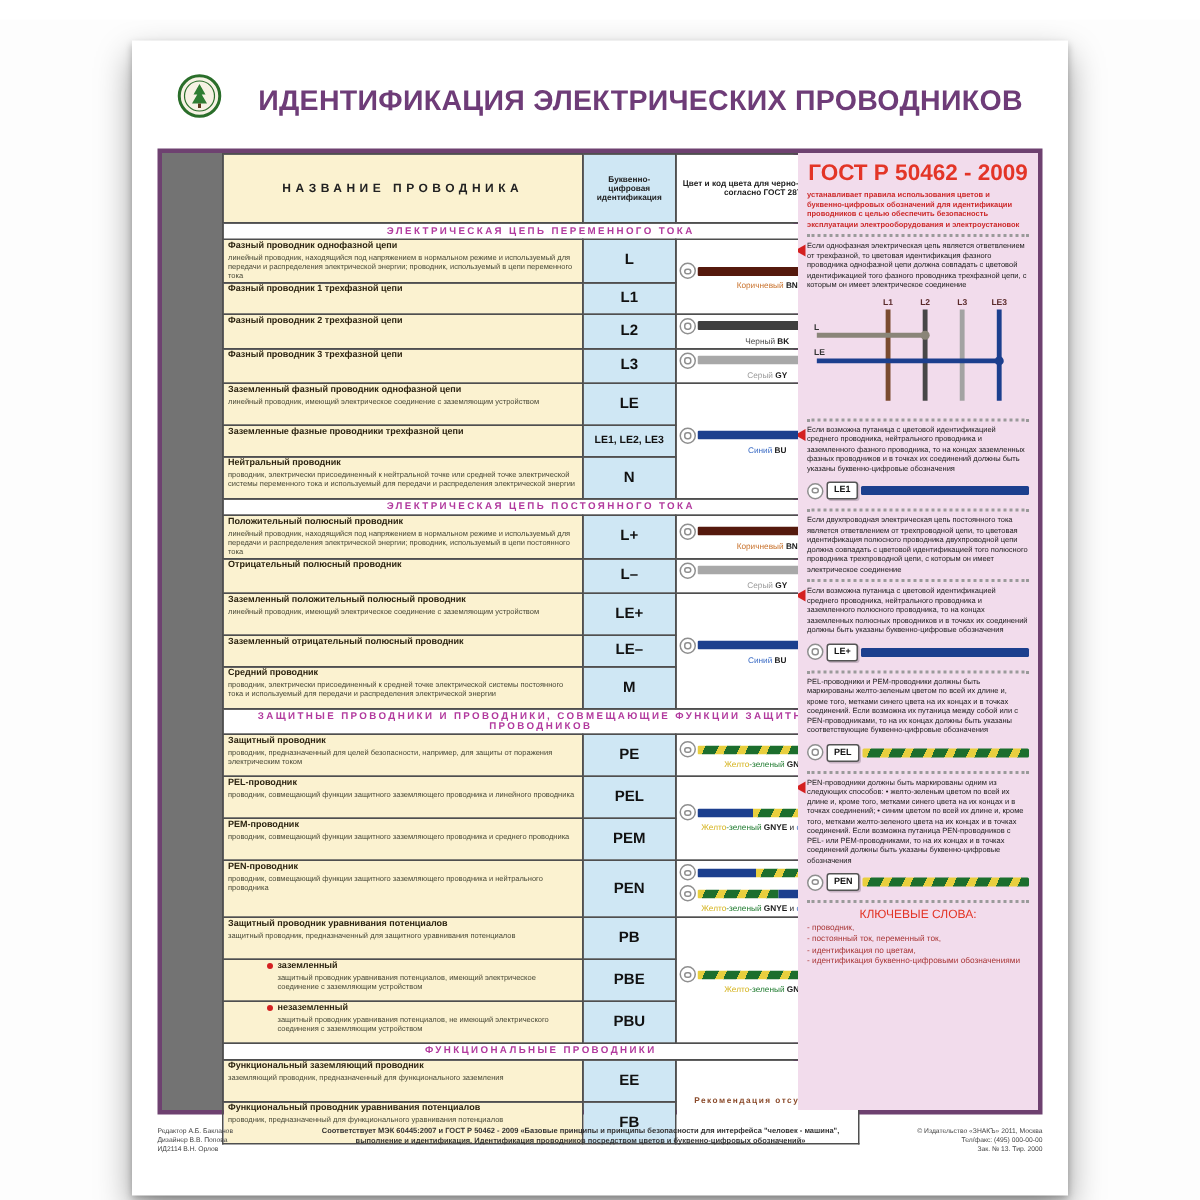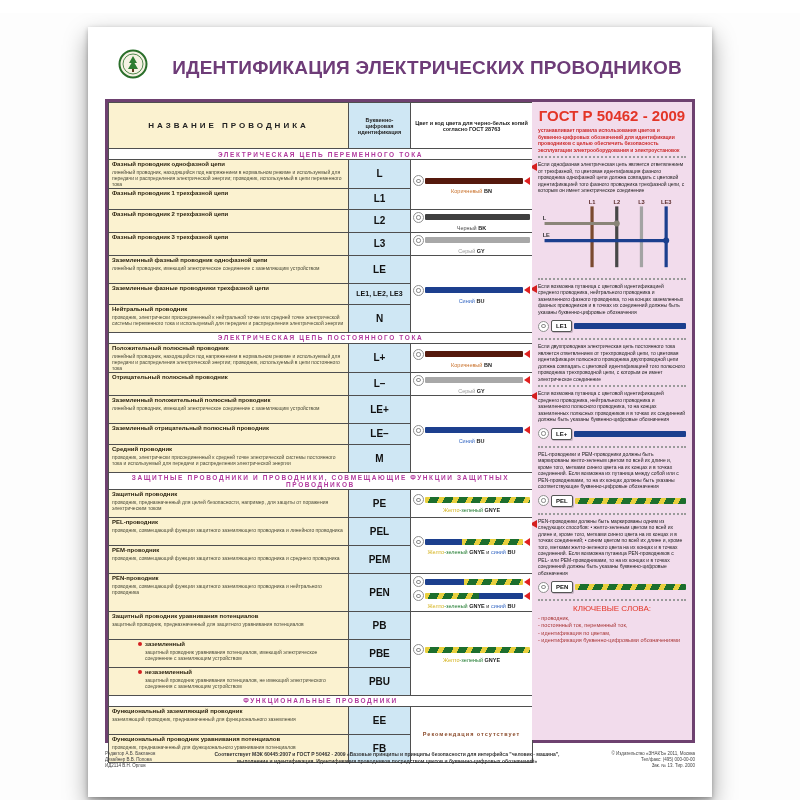--- a/index.html
+++ b/index.html
@@ -9,21 +9,21 @@
   .sheet{position:absolute;left:88px;top:14px;width:624px;height:770px;background:#ffffff;
          box-shadow:0 10px 22px rgba(0,0,0,.38), 0 2px 5px rgba(0,0,0,.28);}
   
   .poster-head{position:relative;height:58px;}
   .logo{position:absolute;left:30px;top:22px;width:30px;height:30px;}
   .poster-title{position:absolute;left:70px;right:16px;top:30px;text-align:center;
     font-size:19px;font-weight:bold;color:#6e3c78;letter-spacing:.2px;white-space:nowrap;}
   
   .board{position:absolute;left:17px;top:72px;width:590px;height:644px;border:3px solid #6e4170;
          display:flex;background:#fff;}
-  .left-table{width:424px;border-right:3px solid #6e4170;background:#737373;}
+  .left-table{width:424px;border-right:3px solid #6e4170;background:#737373;padding-left:40px;}
   table{width:100%;height:100%;border-collapse:collapse;table-layout:fixed;}
   th,td{border:1px solid #4f4f4f;padding:1px 3px;vertical-align:top;overflow:hidden;}
   tr.head-row{height:46px;}
   .th-name{background:#fbf2d0;font-size:8px;font-weight:bold;letter-spacing:3px;text-align:center;vertical-align:middle;color:#222;}
   .th-code{background:#cfe7f4;font-size:5.5px;font-weight:bold;text-align:center;vertical-align:middle;color:#222;}
   .th-color{background:#fff;font-size:5.5px;font-weight:bold;text-align:center;vertical-align:middle;color:#222;}
   .section-cell{height:11px;text-align:center;color:#b23a9e;font-weight:bold;font-size:6.5px;
      letter-spacing:1.6px;padding:1px;background:#fff;vertical-align:middle;}
   tr.r-desc{height:28px;} tr.r-simple{height:21px;} tr.r-pen{height:38px;}
   .name-cell{background:#fbf2d0;}

